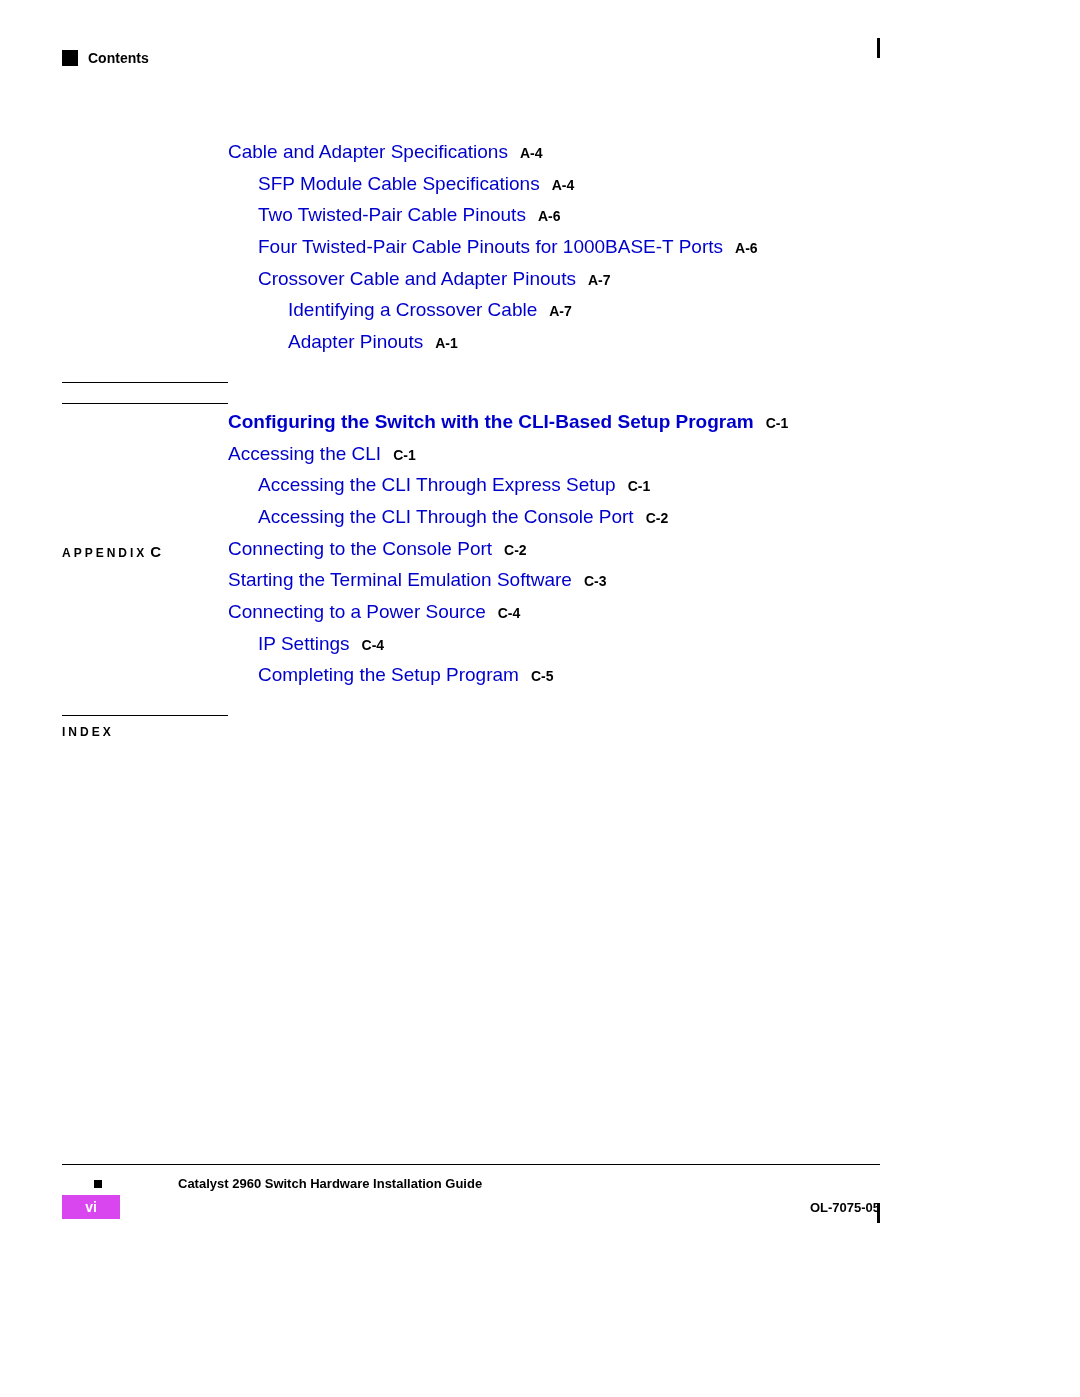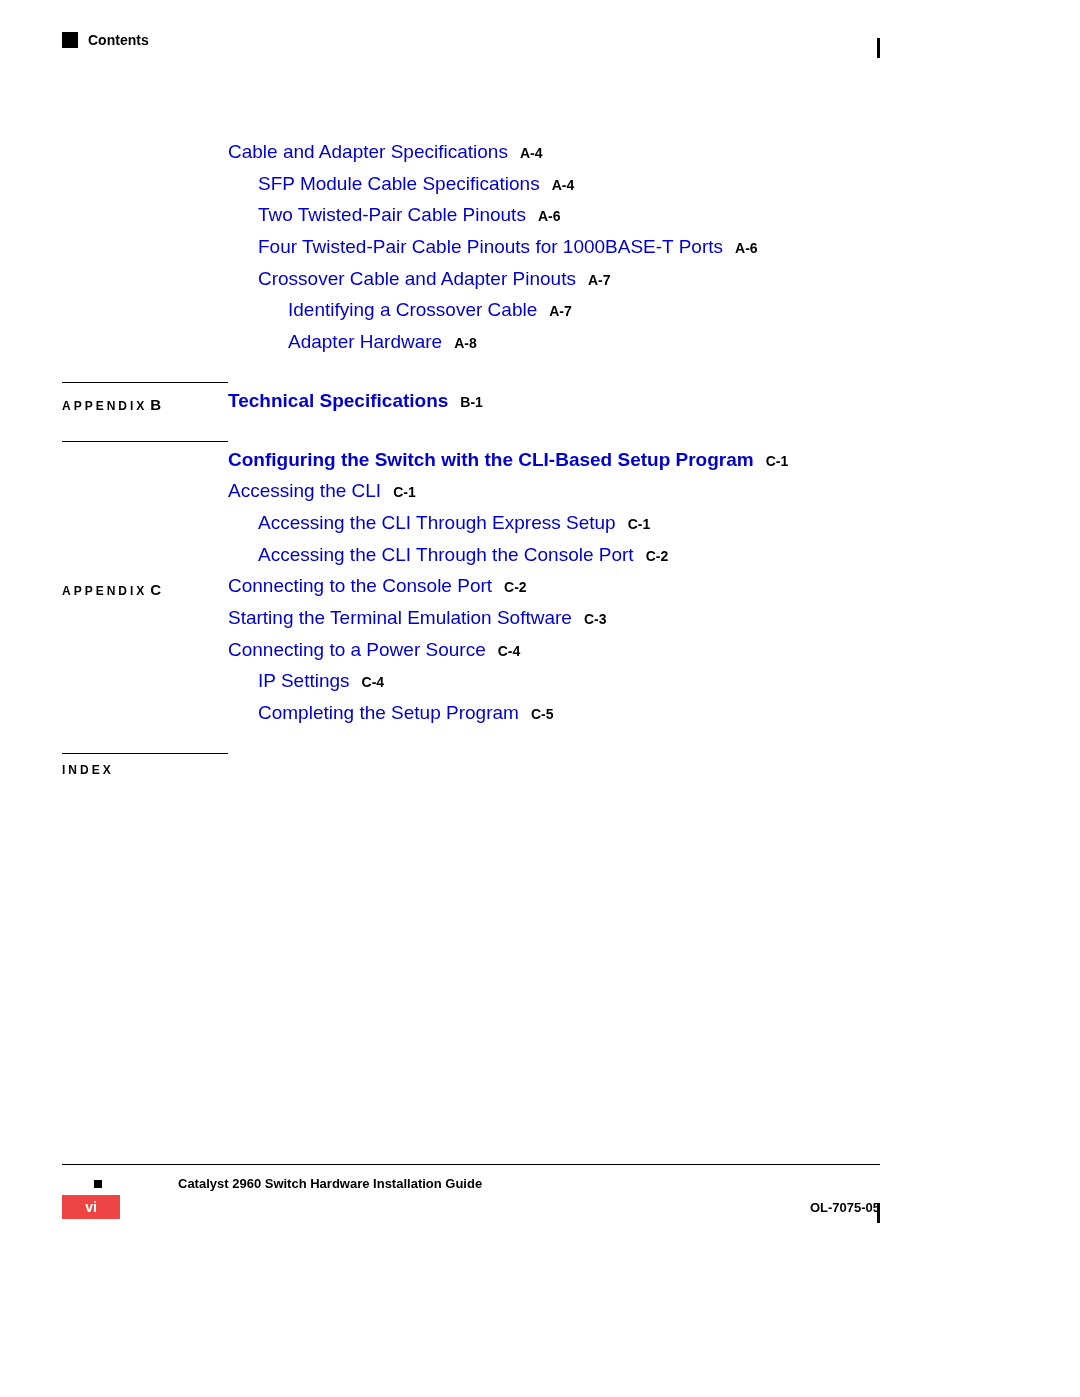--- a/index.html
+++ b/index.html
@@ -19,21 +19,21 @@
   .crop-top-right {
     position: absolute;
     top: 38px;
     right: 200px;
     width: 3px;
     height: 20px;
     background: #000;
   }
   .header-row {
     position: absolute;
-    top: 32px;
+    top: 50px;
     left: 62px;
     right: 200px;
     display: flex;
     align-items: center;
   }
   .header-square {
     width: 16px;
     height: 16px;
     background: #000;
     margin-right: 10px;
@@ -127,21 +127,21 @@
   .footer-num-row {
     position: absolute;
     left: 62px;
     right: 200px;
     bottom: 178px;
     display: flex;
     align-items: center;
     justify-content: space-between;
   }
   .page-num-box {
-    background: #ef4444;
+    background: #d946ef;
     color: #fff;
     font-size: 14px;
     font-weight: bold;
     padding: 4px 20px 4px 20px;
     min-width:18px;
     text-align:center;
   }
   .doc-num {
     font-size: 13px;
     font-weight: bold;
@@ -169,30 +169,24 @@
   <div class="content" id="content">
       <div class="sect-row">
         <div class="left-col"></div>
         <div class="right-col">
           <div class="entry"><span class="link">Cable and Adapter Specifications</span><span class="pageref">A-4</span></div>
           <div class="entry indent1"><span class="link">SFP Module Cable Specifications</span><span class="pageref">A-4</span></div>
           <div class="entry indent1"><span class="link">Two Twisted-Pair Cable Pinouts</span><span class="pageref">A-6</span></div>
           <div class="entry indent1"><span class="link">Four Twisted-Pair Cable Pinouts for 1000BASE-T Ports</span><span class="pageref">A-6</span></div>
           <div class="entry indent1"><span class="link">Crossover Cable and Adapter Pinouts</span><span class="pageref">A-7</span></div>
           <div class="entry indent2"><span class="link">Identifying a Crossover Cable</span><span class="pageref">A-7</span></div>
-          <div class="entry indent2"><span class="link">Adapter Hardware</span><span class="pageref">A-8</span></div>
+          <div class="entry indent2"><span class="link">Adapter Pinouts</span><span class="pageref">A-1</span></div>
         </div>
       </div>
       <div class="hr-line" style="width: 166px;"></div>
-      <div class="sect-row">
-        <div class="left-col"><span class="sect-label">APPENDIX<span class="big">B</span></span></div>
-        <div class="right-col">
-          <div class="entry"><span class="link-bold">Technical Specifications</span><span class="pageref">B-1</span></div>
-        </div>
-      </div>
       <div class="hr-line" style="width: 166px;"></div>
       <div class="sect-row">
         <div class="left-col"><span class="sect-label">APPENDIX<span class="big">C</span></span></div>
         <div class="right-col">
           <div class="entry"><span class="link-bold">Configuring the Switch with the CLI-Based Setup Program</span><span class="pageref">C-1</span></div>
           <div class="entry"><span class="link">Accessing the CLI</span><span class="pageref">C-1</span></div>
           <div class="entry indent1"><span class="link">Accessing the CLI Through Express Setup</span><span class="pageref">C-1</span></div>
           <div class="entry indent1"><span class="link">Accessing the CLI Through the Console Port</span><span class="pageref">C-2</span></div>
           <div class="entry"><span class="link">Connecting to the Console Port</span><span class="pageref">C-2</span></div>
           <div class="entry"><span class="link">Starting the Terminal Emulation Software</span><span class="pageref">C-3</span></div>

